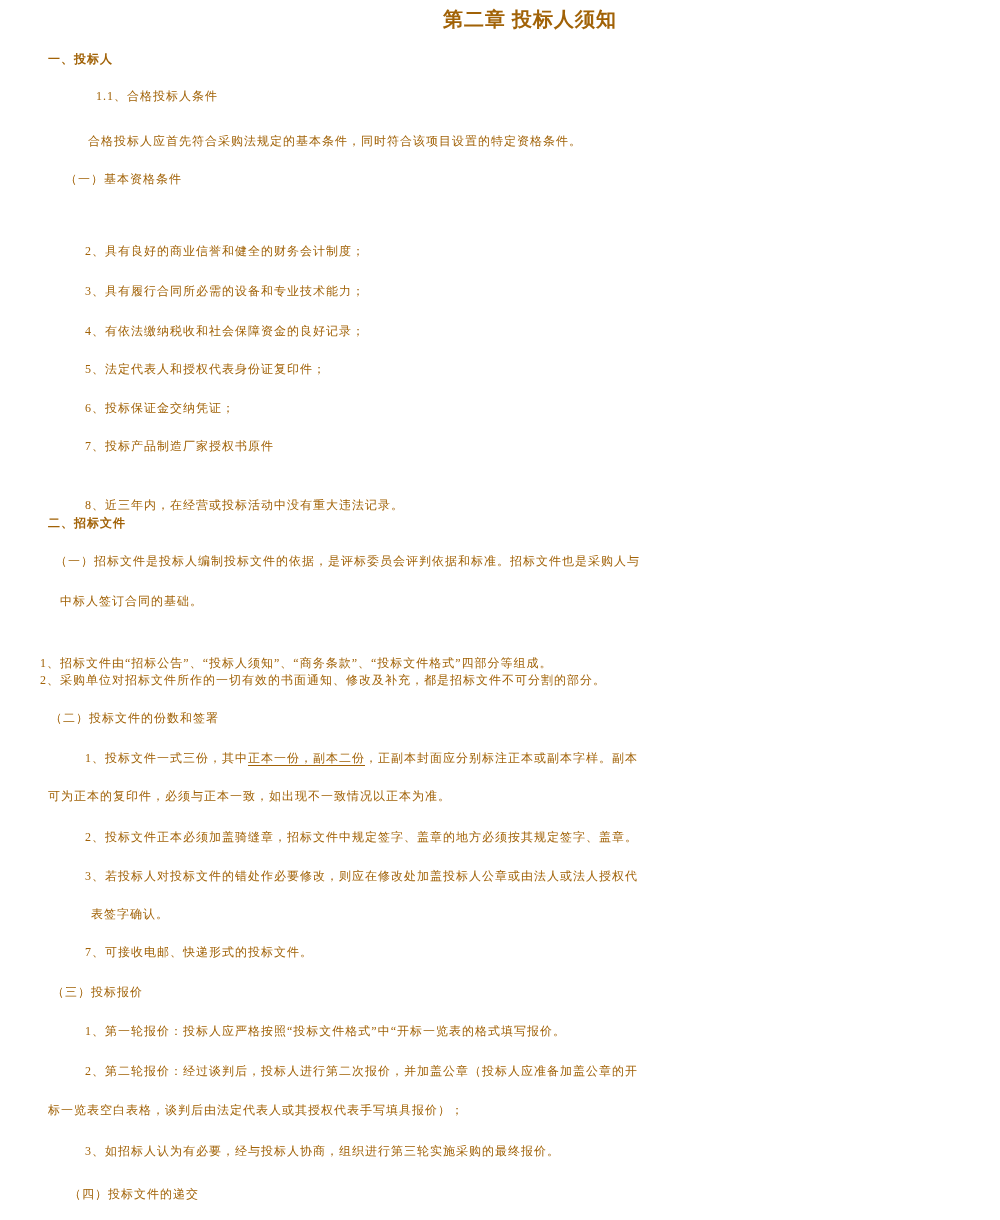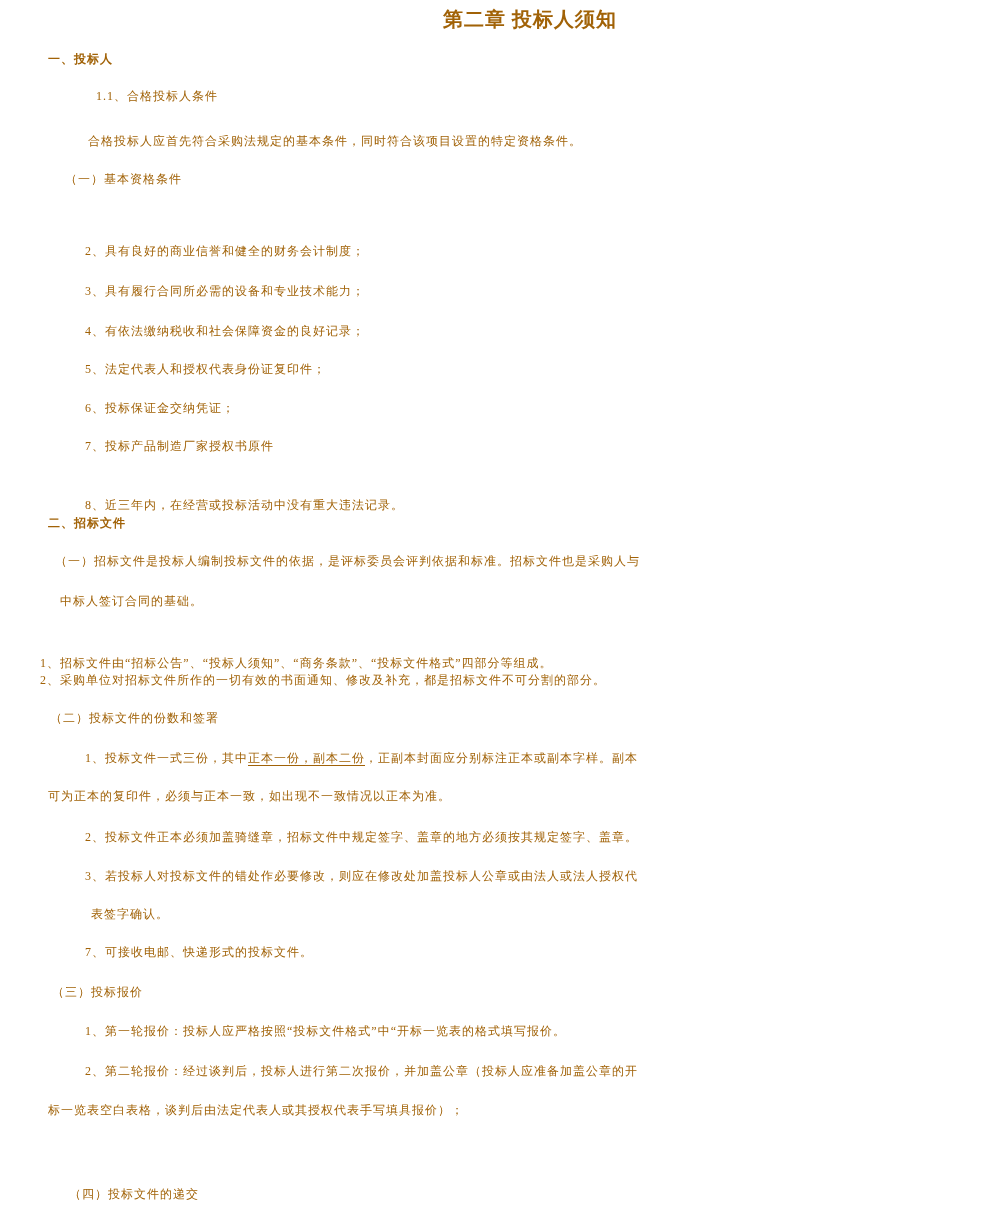--- a/index.html
+++ b/index.html
@@ -67,16 +67,17 @@
   <div class="ln" style="top:783px;left:48px;">可为正本的复印件，必须与正本一致，如出现不一致情况以正本为准。</div>
   <div class="ln" style="top:824px;left:85px;">2、投标文件正本必须加盖骑缝章，招标文件中规定签字、盖章的地方必须按其规定签字、盖章。</div>
   <div class="ln" style="top:863px;left:85px;">3、若投标人对投标文件的错处作必要修改，则应在修改处加盖投标人公章或由法人或法人授权代</div>
   <div class="ln" style="top:901px;left:48px;margin-left:43px;">表签字确认。</div>
   <div class="ln" style="top:939px;left:85px;">7、可接收电邮、快递形式的投标文件。</div>
 
   <div class="ln" style="top:979px;left:52px;">（三）投标报价</div>
   <div class="ln" style="top:1018px;left:85px;">1、第一轮报价：投标人应严格按照“投标文件格式”中“开标一览表的格式填写报价。</div>
   <div class="ln" style="top:1058px;left:85px;">2、第二轮报价：经过谈判后，投标人进行第二次报价，并加盖公章（投标人应准备加盖公章的开</div>
   <div class="ln" style="top:1097px;left:48px;">标一览表空白表格，谈判后由法定代表人或其授权代表手写填具报价）；</div>
+  <div class="ln" style="top:1138px;left:85px;">3、如招标人认为有必要，经与投标人协商，组织进行第三轮实施采购的最终报价。</div>
 
   <div class="ln" style="top:1181px;left:52px;margin-left:17px;">（四）投标文件的递交</div>
 
 </div>
 
 </body></html>

